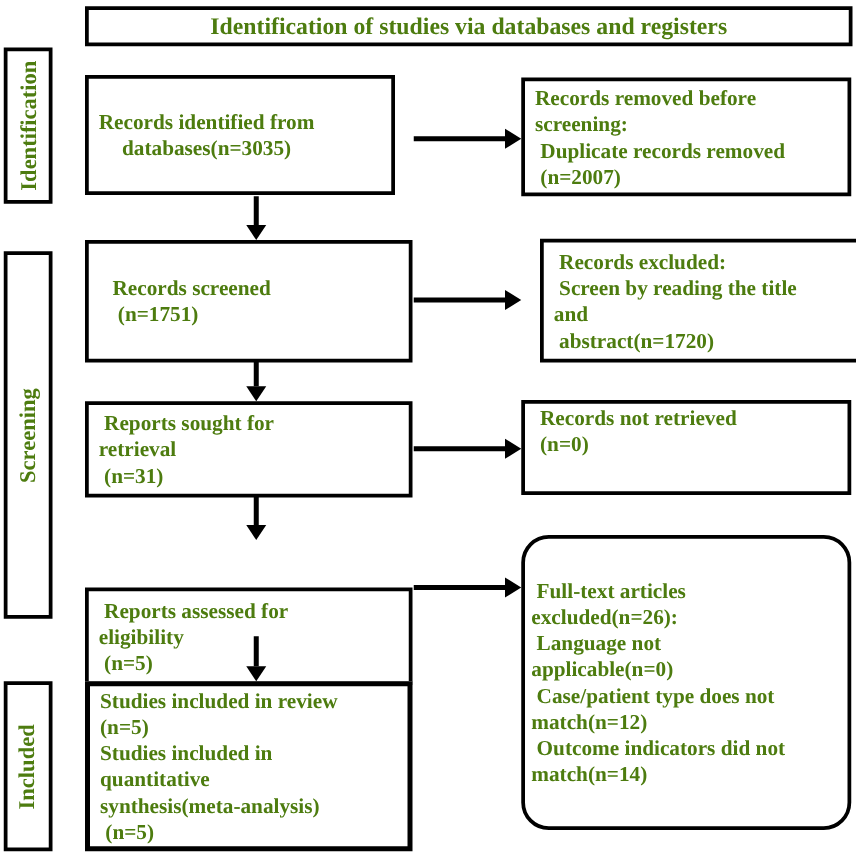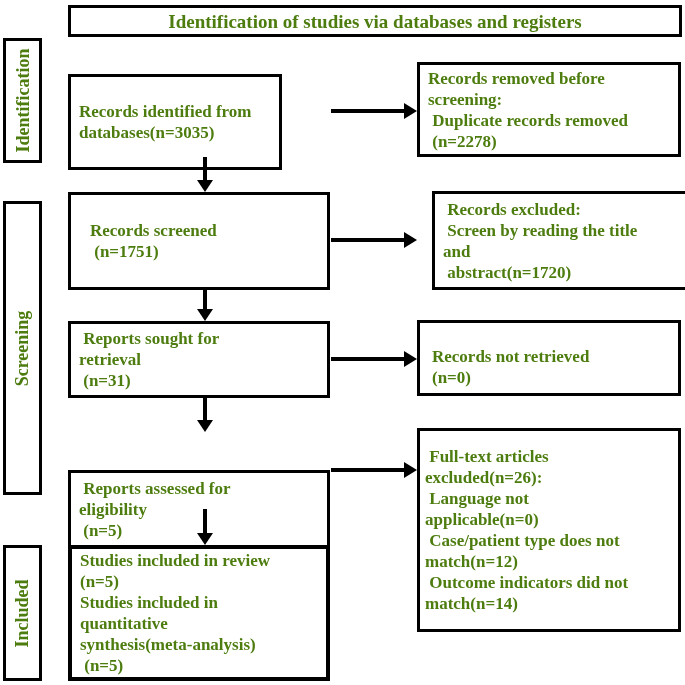--- a/index.html
+++ b/index.html
@@ -11,21 +11,21 @@
   .box {
     position:absolute; box-sizing:border-box; border:3px solid #000;
     background:#fff; display:flex; align-items:center;
   }
   .thick { border-width:4px; }
   .box .txt {
     white-space:pre-wrap; font-size:17px; line-height:21px;
     padding-left:8px; padding-right:3px;
   }
   .top { align-items:flex-start; }
-  .top .txt { padding-top:23px; padding-left:12px; }
+  .top .txt { padding-top:1px; padding-left:12px; }
   #title-box {
     justify-content:center; text-align:center;
   }
   #title-box .txt { font-size:19px; padding:0; }
   .stage-box {
     position:absolute; box-sizing:border-box; border:3px solid #000;
     background:#fff; display:flex; align-items:center; justify-content:center;
   }
   .stage-box .rot {
     transform:rotate(-90deg); white-space:nowrap; font-size:18px;
@@ -57,21 +57,21 @@
   <div class="stage-box" style="left:3px; top:38px; width:39px; height:125px;">
     <span class="rot">Identification</span>
   </div>
   <div class="stage-box" style="left:3px; top:201px; width:39px; height:294px;">
     <span class="rot">Screening</span>
   </div>
   <div class="stage-box thick" style="left:3px; top:545px; width:39px; height:136px;">
     <span class="rot">Included</span>
   </div>
 
-  <div class="box" style="left:68px; top:74px; width:214px; height:96px;">
+  <div class="box" style="left:68px; top:60px; width:248px; height:96px;text-align:center;">
     <span class="txt">Records identified from
 databases(n=3035)</span>
   </div>
   <div class="box" style="left:68px; top:192px; width:262px; height:98px;padding-left:11px;">
     <span class="txt">Records screened
  (n=1751)</span>
   </div>
   <div class="box" style="left:68px; top:321px; width:262px; height:77px;">
     <span class="txt"> Reports sought for
 retrieval
@@ -88,33 +88,33 @@
 Studies included in
 quantitative
 synthesis(meta-analysis)
  (n=5)</span>
   </div>
 
   <div class="box" style="left:417px; top:62px; width:264px; height:95px;">
     <span class="txt">Records removed before
 screening:
  Duplicate records removed
- (n=2278)</span>
+ (n=2007)</span>
   </div>
   <div class="box" style="left:406px; top:191px; width:264px; height:99px;margin-left:26px;">
     <span class="txt"> Records excluded:
  Screen by reading the title
 and
  abstract(n=1720)</span>
   </div>
   <div class="box top" style="left:417px; top:320px; width:264px; height:76px;">
     <span class="txt">Records not retrieved
 (n=0)</span>
   </div>
-  <div class="box" style="left:417px; top:428px; width:264px; height:204px;">
+  <div class="box" style="left:417px; top:428px; width:264px; height:236px;border-radius:22px;">
     <span class="txt" style="padding-left:5px;"> Full-text articles
 excluded(n=26):
  Language not
 applicable(n=0)
  Case/patient type does not
 match(n=12)
  Outcome indicators did not
 match(n=14)</span>
   </div>
 

